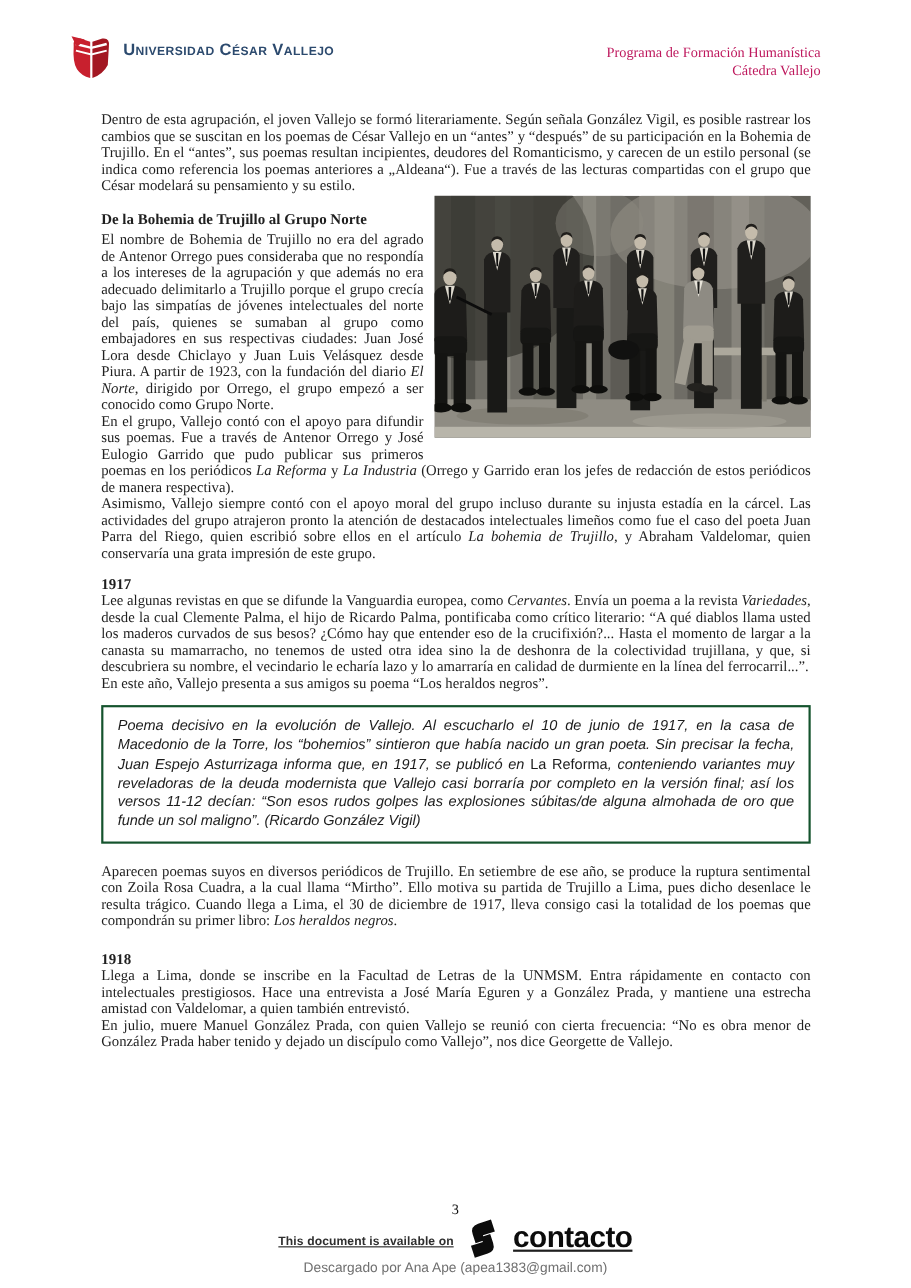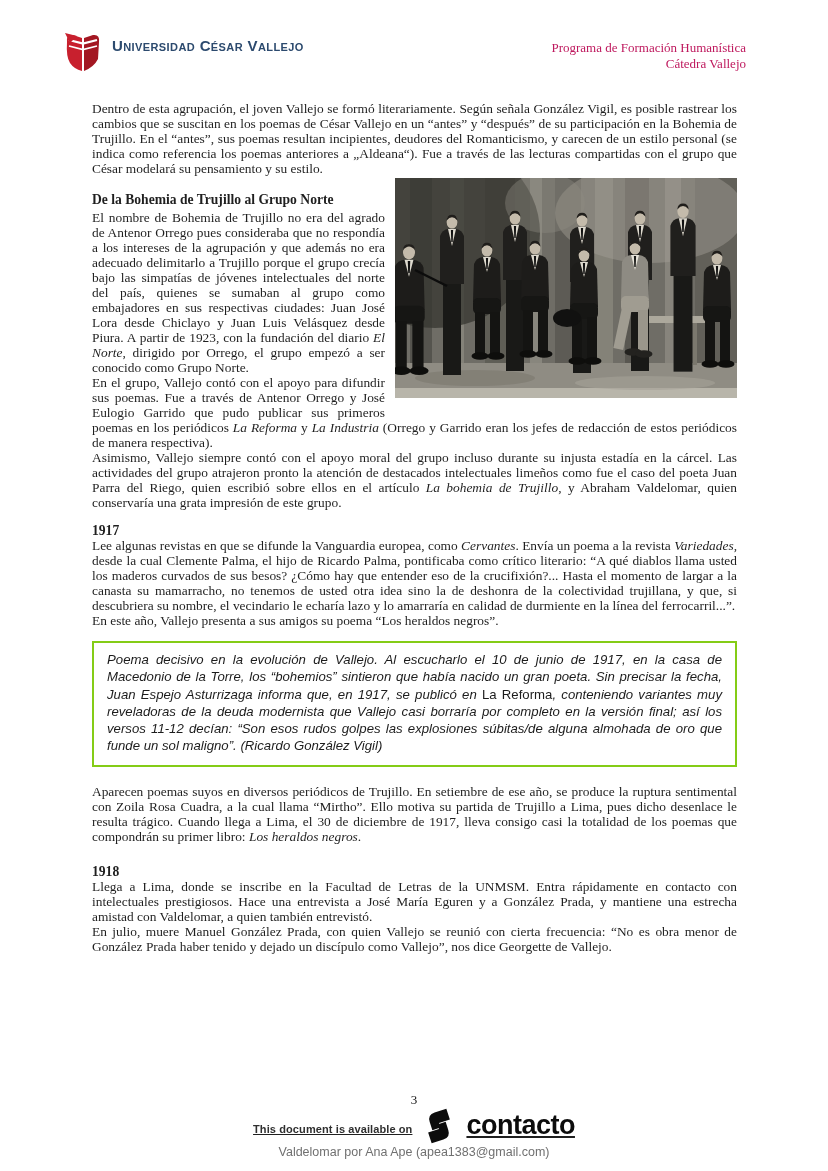--- a/index.html
+++ b/index.html
@@ -32,21 +32,21 @@
     font-size:13.6px;font-weight:700;line-height:15px;margin:0;
   }
   .h-bohemia{margin-top:16px;margin-bottom:3px;}
   .h-year{margin-top:13px;margin-bottom:0;}
   .h-1918{margin-top:20px;font-family:Liberation Serif, serif;}
   .photo-float{
     float:right;width:342px;height:220px;margin:2px 0 8px 10px;display:block;
   }
   .quote-box{
     margin-top:13px;
-    border:2px solid #84cc16;
+    border:2px solid #14532d;
     padding:8px 13px 10px 13px;
   }
   .quote-box p{
     font-family:"Liberation Sans", sans-serif;
     font-style:italic;font-size:13.2px;line-height:17.3px;color:#1c1c1c;
   }
   .p-aparecen{margin-top:17px !important;}
   .seg-i{font-style:italic;}
   .seg-u{font-style:normal;}
   
@@ -200,15 +200,15 @@
     <span class="available-note">This document is available on</span>
     <svg class="studocu-icon" viewBox="0 0 40 40" aria-hidden="true">
       <g transform="rotate(-18 20 20)">
         <path d="M12,13 Q12,5 20,5 L33,5 L33,17 L21,17 L21,22 L12,22 Z" fill="#0c0c0c"></path>
         <path d="M28,27 Q28,35 20,35 L7,35 L7,23 L19,23 L19,18 L28,18 Z" fill="#0c0c0c"></path>
       </g>
     </svg>
     <span class="studocu-word">contacto</span>
   </div>
 
-  <div class="download-note">Valdelomar por Ana Ape (apea1383@gmail.com)</div>
+  <div class="download-note">Descargado por Ana Ape (apea1383@gmail.com)</div>
 
 </div>
 
 </body></html>

